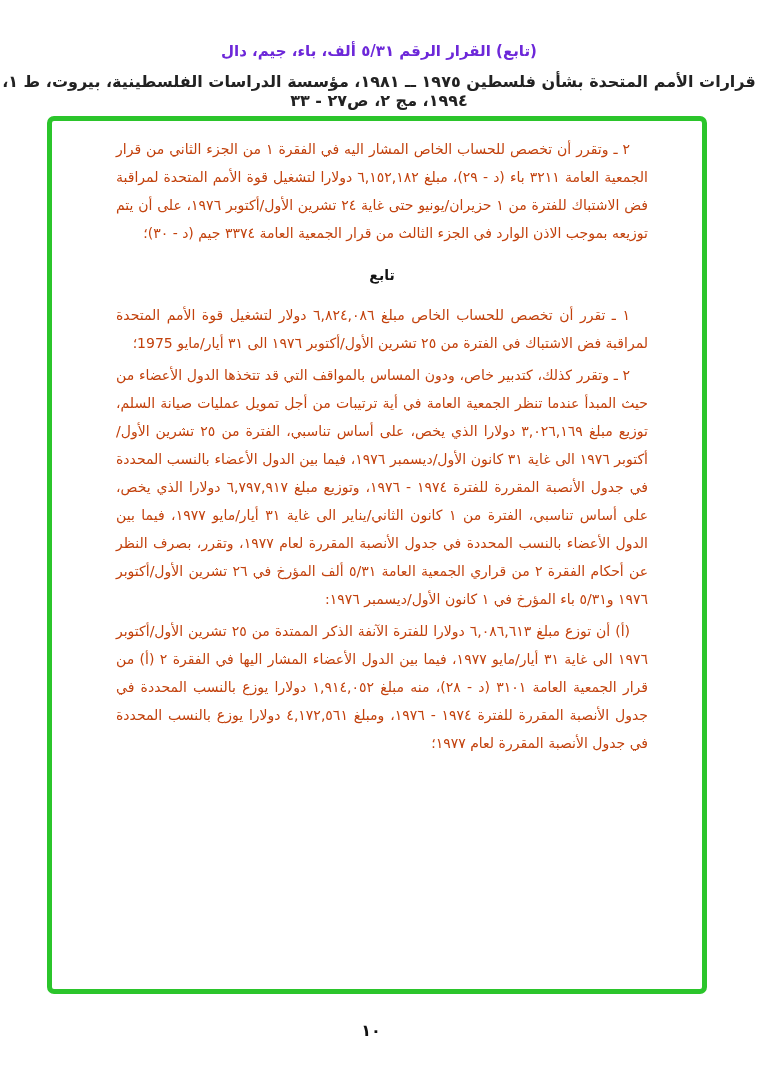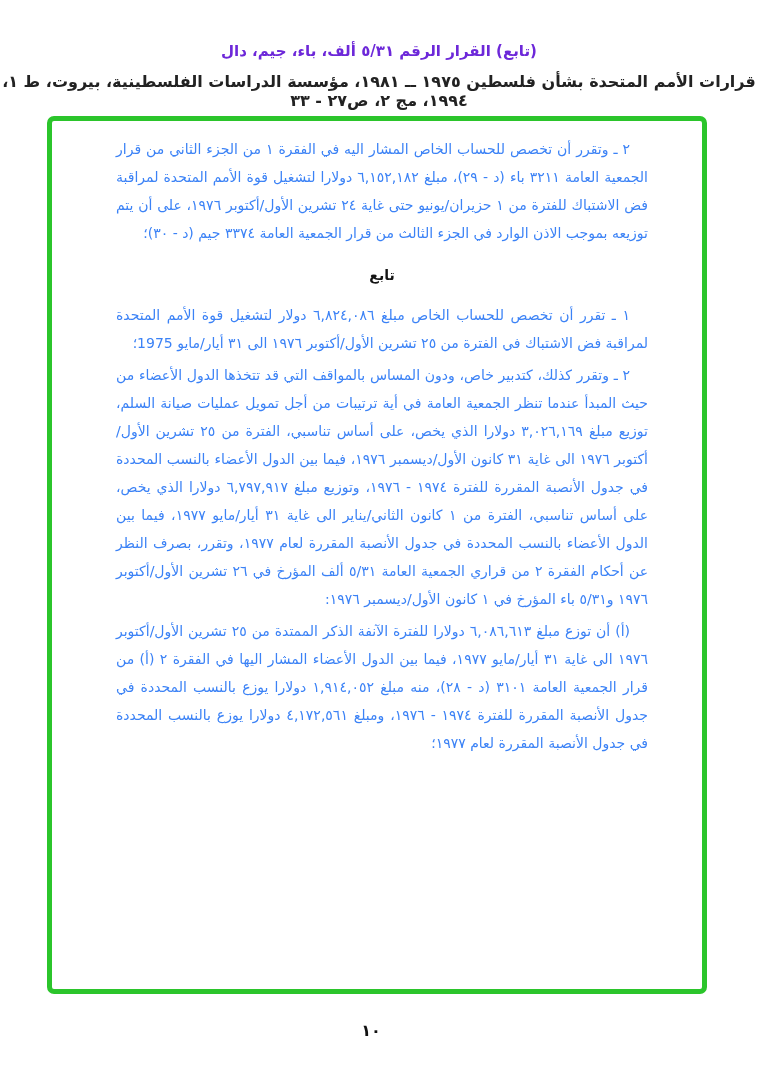--- a/index.html
+++ b/index.html
@@ -49,21 +49,21 @@
     padding: 14px 54px 0 64px;
     overflow: hidden;
     background: #ffffff;
   }
   .body-paragraph {
     margin: 0 0 4px 0;
     font-size: 14px;
     line-height: 28px;
     text-align: justify;
     text-indent: 18px;
-    color: #3b82f6;
+    color: #c2410c;
   }
   .section-heading {
     margin: 20px 0 18px 0;
     text-align: center;
     font-size: 14px;
     font-weight: bold;
     color: #141414;
   }
   .page-footer {
     position: absolute;

